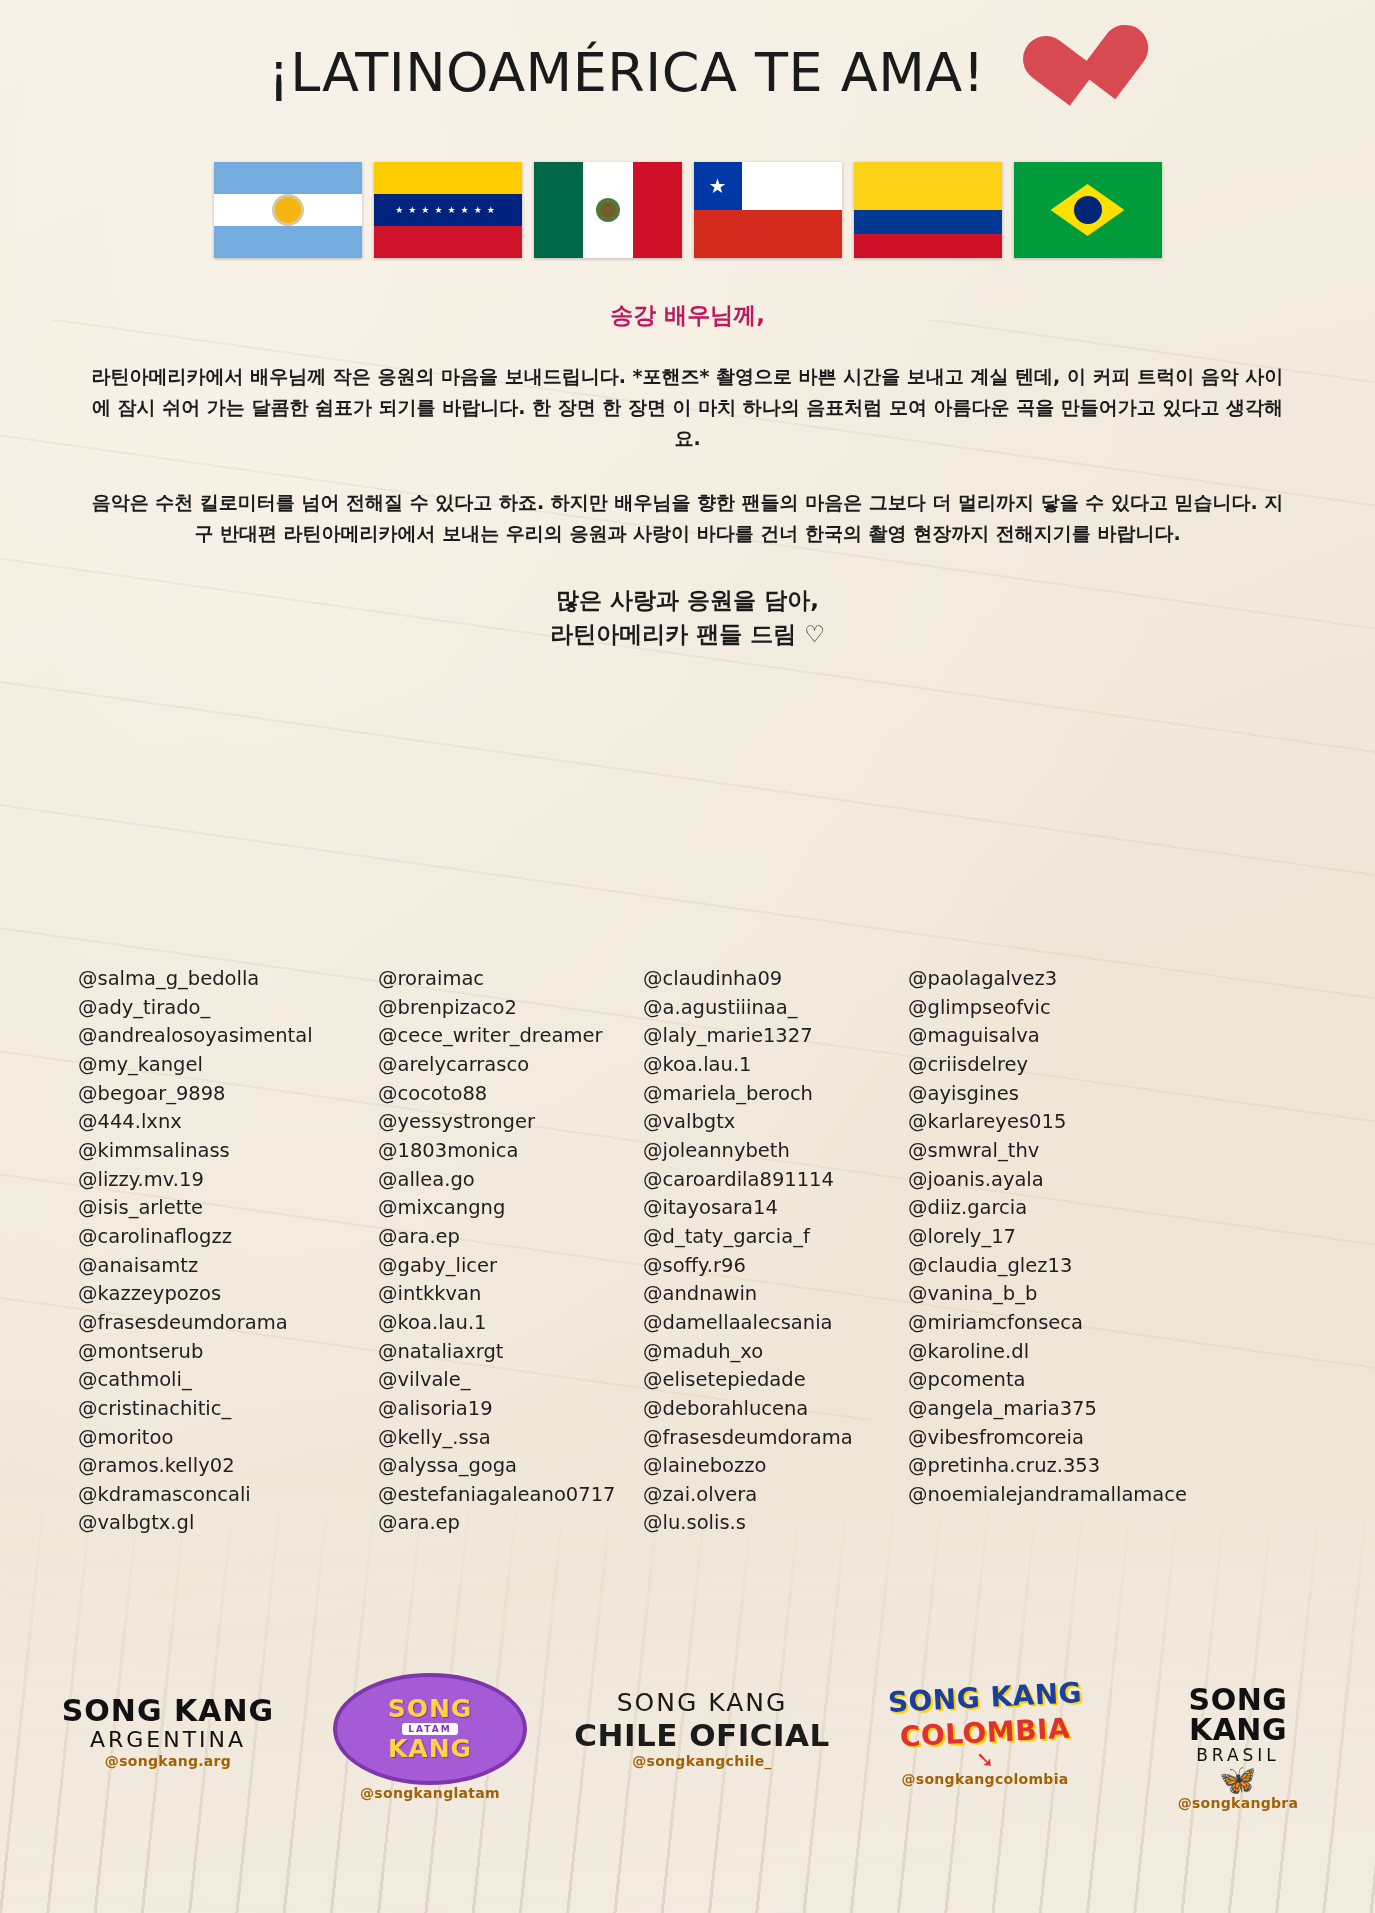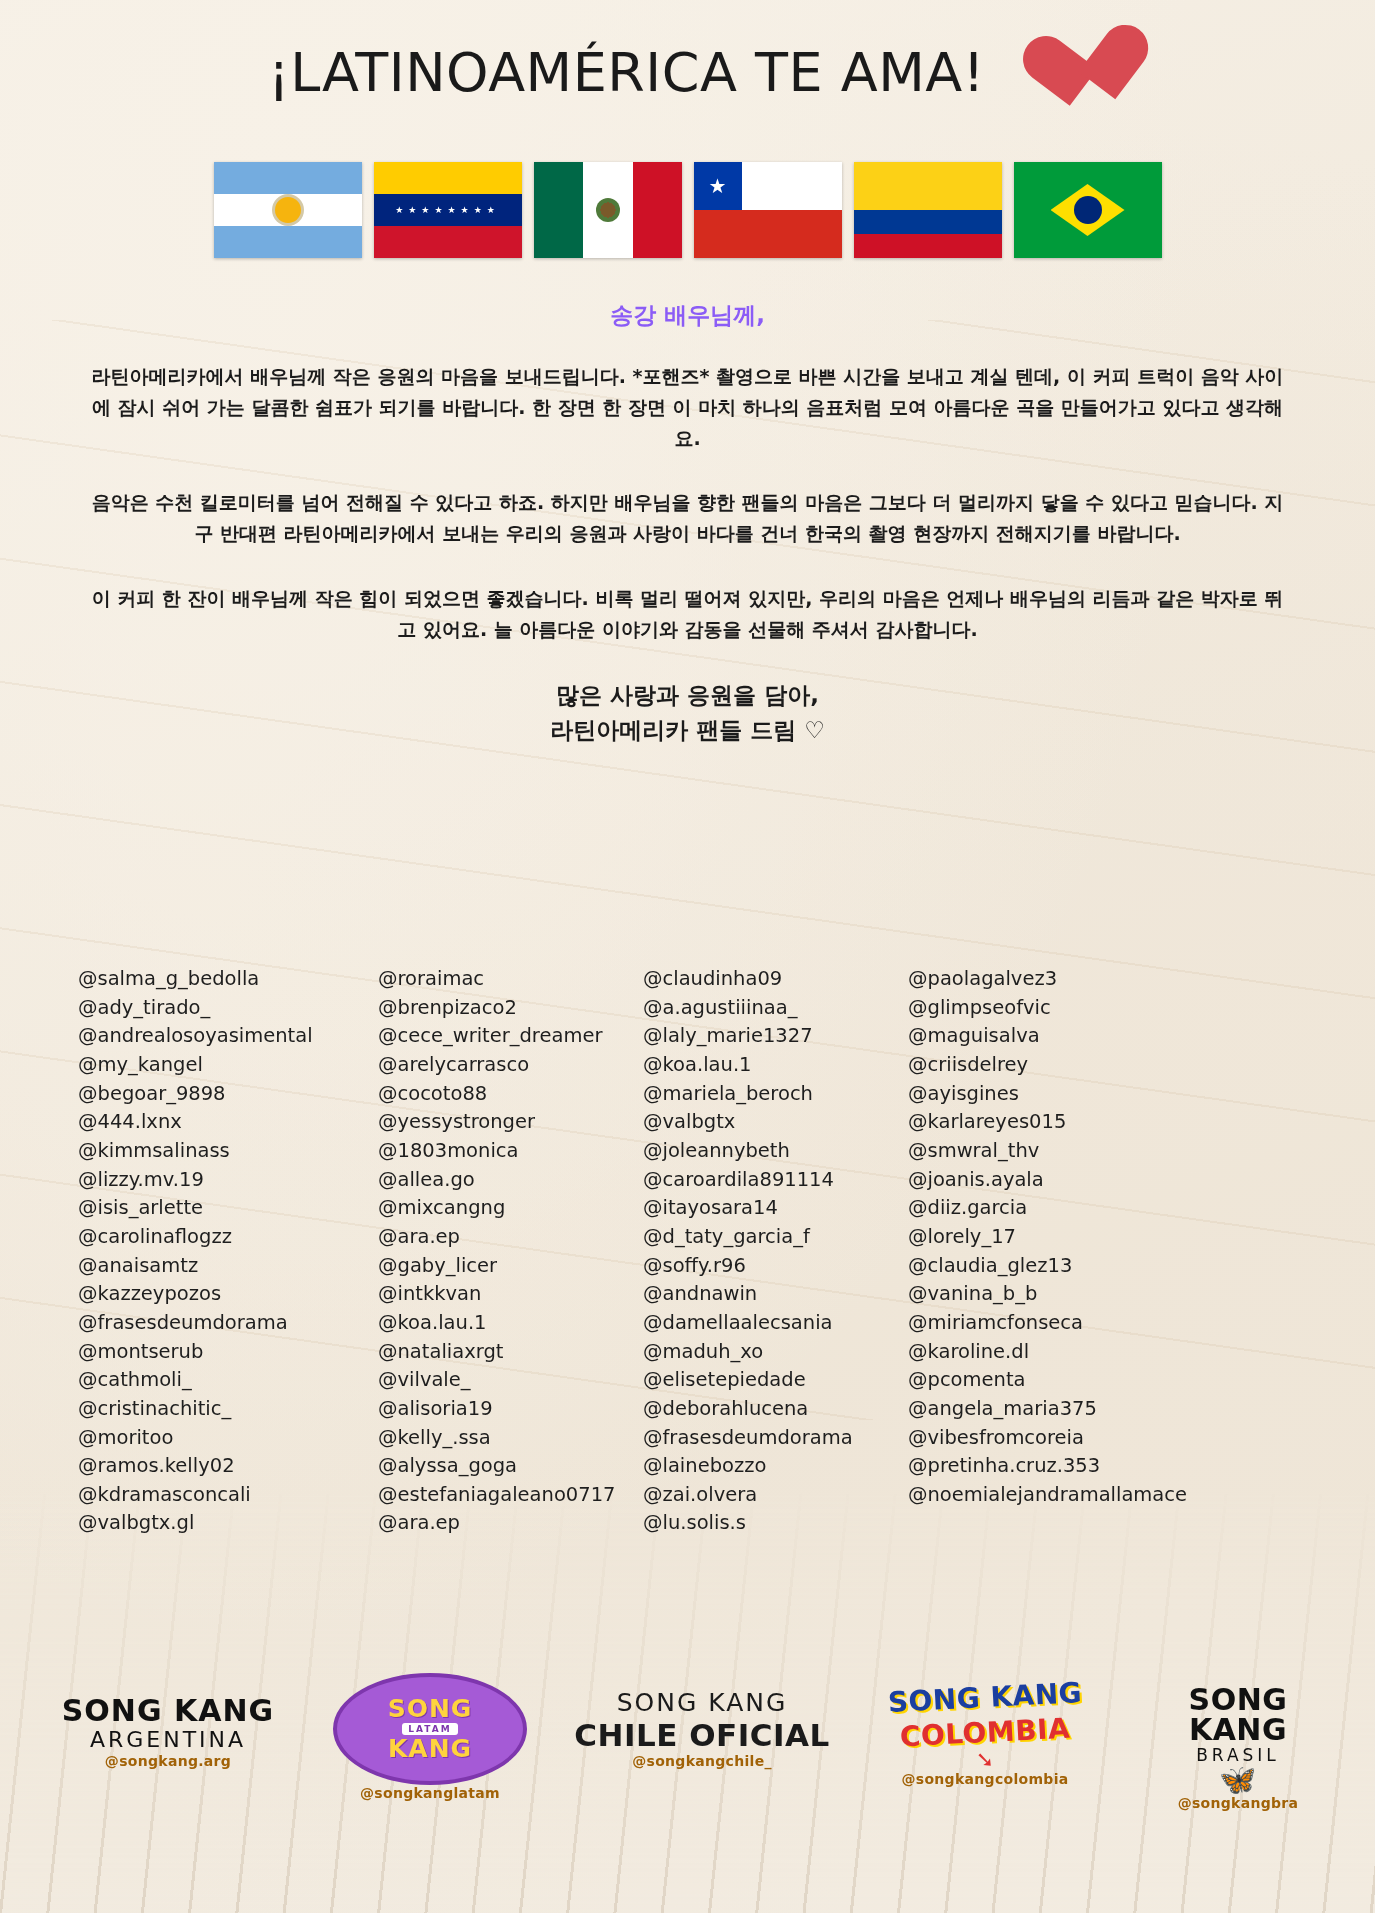--- a/index.html
+++ b/index.html
@@ -160,21 +160,21 @@
   .letter {
     position: absolute;
     top: 300px;
     left: 0;
     width: 1375px;
   }
   .salutation {
     text-align: center;
     font-size: 23px;
     font-weight: 700;
-    color: #8b5cf6;
+    color: #be185d;
     margin-bottom: 30px;
   }
   .para {
     width: 1200px;
     margin: 0 auto 34px auto;
     text-align: center;
     font-size: 19px;
     line-height: 1.62;
     font-weight: 700;
     color: #1b1b1b;
@@ -314,21 +314,20 @@
     <div class="flag flag-br">
       <div class="rhombus"></div>
       <div class="globe"></div>
     </div>
   </div>
 
   <div class="letter">
     <div class="salutation">송강 배우님께,</div>
     <div class="para">라틴아메리카에서 배우님께 작은 응원의 마음을 보내드립니다. *포핸즈* 촬영으로 바쁜 시간을 보내고 계실 텐데, 이 커피 트럭이 음악 사이에 잠시 쉬어 가는 달콤한 쉼표가 되기를 바랍니다. 한 장면 한 장면 이 마치 하나의 음표처럼 모여 아름다운 곡을 만들어가고 있다고 생각해요.</div>
     <div class="para">음악은 수천 킬로미터를 넘어 전해질 수 있다고 하죠. 하지만 배우님을 향한 팬들의 마음은 그보다 더 멀리까지 닿을 수 있다고 믿습니다. 지구 반대편 라틴아메리카에서 보내는 우리의 응원과 사랑이 바다를 건너 한국의 촬영 현장까지 전해지기를 바랍니다.</div>
-    <div class="para">이 커피 한 잔이 배우님께 작은 힘이 되었으면 좋겠습니다. 비록 멀리 떨어져 있지만, 우리의 마음은 언제나 배우님의 리듬과 같은 박자로 뛰고 있어요. 늘 아름다운 이야기와 감동을 선물해 주셔서 감사합니다.</div>
     <div class="closing">
       <div>많은 사랑과 응원을 담아,</div>
       <div>라틴아메리카 팬들 드림 ♡</div>
     </div>
   </div>
 
   <div class="handles">
     <div class="handle-col">
       <div class="handle">@salma_g_bedolla</div>
       <div class="handle">@ady_tirado_</div>

